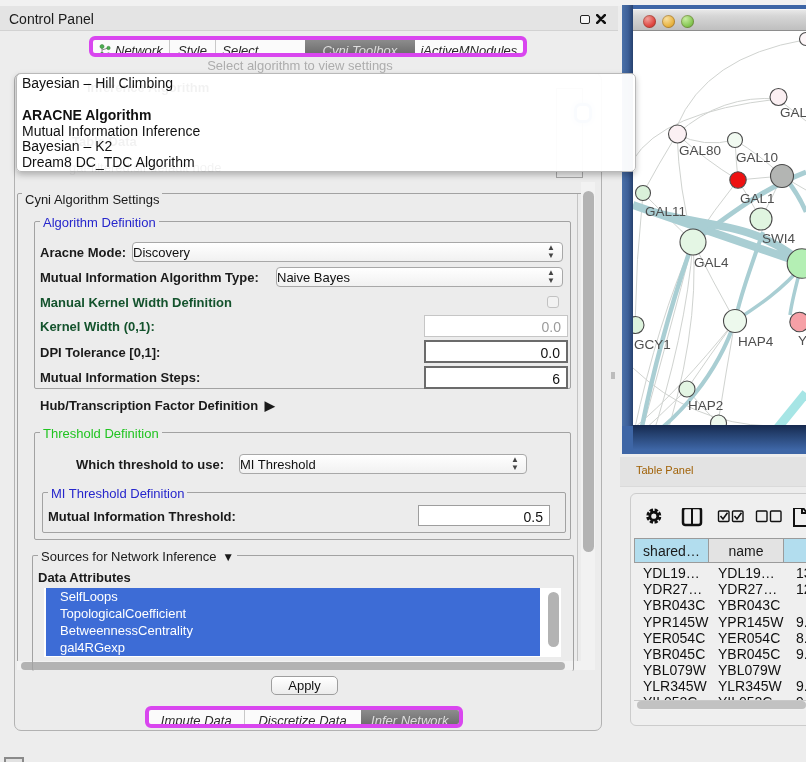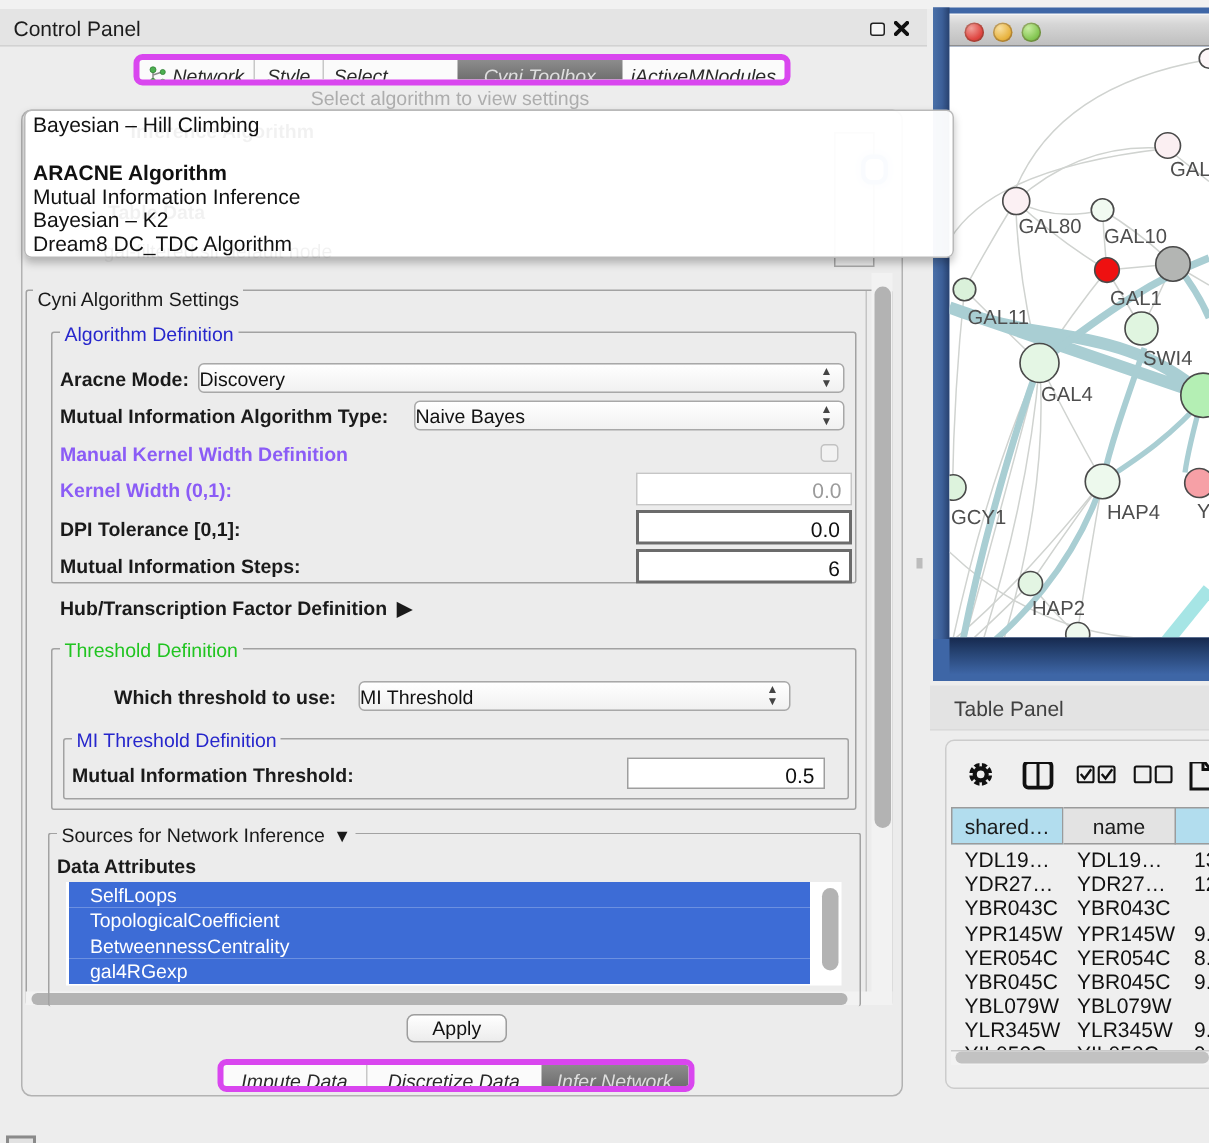--- a/index.html
+++ b/index.html
@@ -16,21 +16,21 @@
 .seg .s { font-size:13px; color:#2a2a2a; text-align:center; padding-top:3px; height:100%; }
 .seg .s.div { border-left:1px solid #c8c8c8; }
 .seg .s.sel { background:linear-gradient(#8c8c8c,#6f6f6f); color:#dedede; }
 #toptabs { left:89px; top:36px; width:438px; height:21px; }
 #bottabs { left:145px; top:706px; width:318px; height:22px; }
 
 #tabpanel { left:14px; top:73px; width:588px; height:658px; border:1px solid #b2b2b2; border-radius:7px; background:#ececec; }
 .grouplab { position:absolute; font-size:13px; background:#ececec; padding:0 3px; white-space:nowrap; }
 .gbox { position:absolute; border:1px solid #a2a2a2; border-radius:2px; }
 label.b { position:absolute; font-size:13px; font-weight:bold; color:#1a1a1a; white-space:nowrap; }
-label.dis { color:#8b5cf6; }
+label.dis { color:#14532d; }
 .combo { position:absolute; background:linear-gradient(#ffffff,#f1f1f1); border:1px solid #a8a8a8; border-radius:4px; font-size:13px; color:#111; }
 .combo .txt { position:absolute; left:0; top:2px; }
 .combo .arr { position:absolute; right:7px; top:1px; font-size:8px; color:#444; line-height:8px; text-align:center; }
 .field { position:absolute; background:#fff; font-size:14px; text-align:right; padding:3px 6px 0 0; color:#111; }
 .scrollthumb { position:absolute; background:#b3b3b3; border-radius:6px; }
 .scrolltrack { position:absolute; background:#f2f2f2; }
 
 #datalist { left:44px; top:588px; width:517px; height:69px; background:#fff; overflow:hidden; }
 #datalist .row { height:17px; background:#3d6cd6; color:#fff; font-size:13px; padding-left:14px; line-height:17px; margin-left:2px; width:494px; }
 #applybtn { left:271px; top:676px; width:67px; height:19px; background:linear-gradient(#ffffff,#ececec); border:1px solid #9e9e9e; border-radius:5px; font-size:13px; color:#111; text-align:center; padding-top:1px; }
@@ -39,21 +39,21 @@
 #popup .it { position:absolute; left:5px; font-size:14px; color:#111; white-space:nowrap; }
 #selecttext { left:6px; top:58px; width:588px; text-align:center; font-size:13px; color:#adadad; z-index:41; }
 
 #desktop { left:622px; top:5px; width:184px; height:449px; background:#3e66a6; }
 #deskleft { left:622px; top:5px; width:11px; height:421px; background:linear-gradient(90deg,#4a70a8,#3c5f98 55%,#27416e); }
 #wintitle { left:633px; top:9px; width:173px; height:22px; background:linear-gradient(#e8e8e8,#d6d6d6 30%,#bfbfbf); border-top:1px solid #f5f5f5; border-bottom:1px solid #8e8e8e; }
 .light { position:absolute; top:14.5px; width:13px; height:13px; border-radius:50%; box-shadow:inset 0 0 0 1px rgba(90,60,40,0.35); }
 #canvas { left:633px; top:31px; width:173px; height:394px; background:#fff; }
 #winshadow { left:633px; top:425px; width:173px; height:29px; background:linear-gradient(#16294e,#24406e 30%,#3e66a6 85%); }
 #tphead { left:620px; top:457px; width:186px; height:30px; background:#e3e3e3; border-bottom:1px solid #dadada; }
-#tphead .t { position:absolute; left:16px; top:7px; font-size:14px; color:#404040; }
+#tphead .t { position:absolute; left:16px; top:7px; font-size:11px; color:#a16207; }
 #tpcard { left:630px; top:493px; width:182px; height:233px; background:#efefef; border:1px solid #cccccc; border-radius:6px; }
 .hcell { position:absolute; top:538px; height:25px; border:1px solid #9b9b9b; border-left:none; font-size:14px; color:#1a1a1a; text-align:center; padding-top:4px; }
 .trow { position:absolute; font-size:14px; color:#111; white-space:nowrap; }
 </style>
 </head>
 <body>
 <div id="topstrip" class="abs"></div>
 <div id="cptitle" class="abs">
     <span class="t">Control Panel</span>
   </div>

